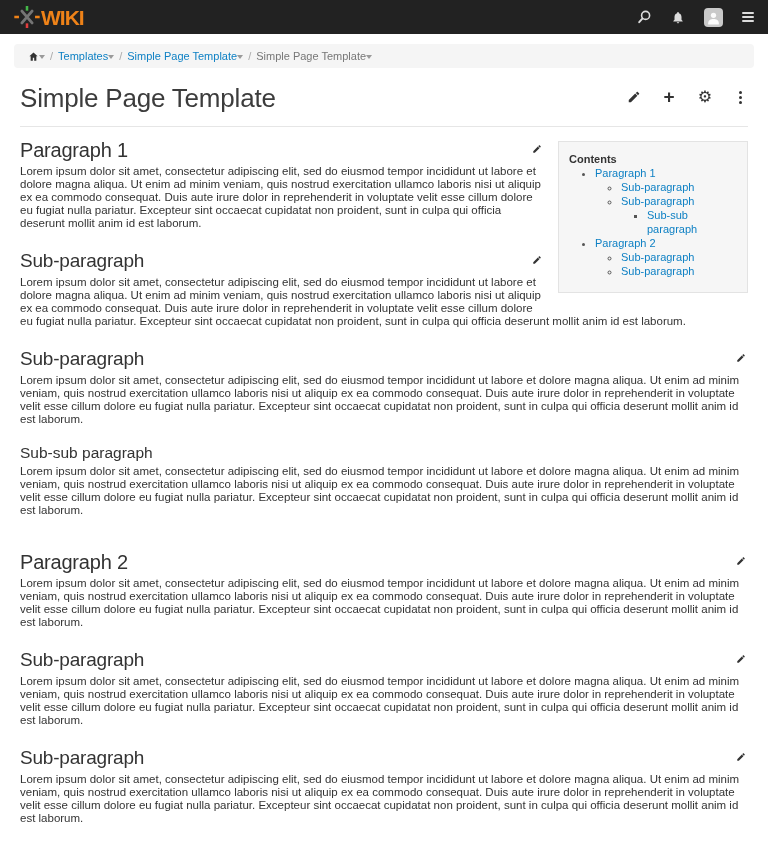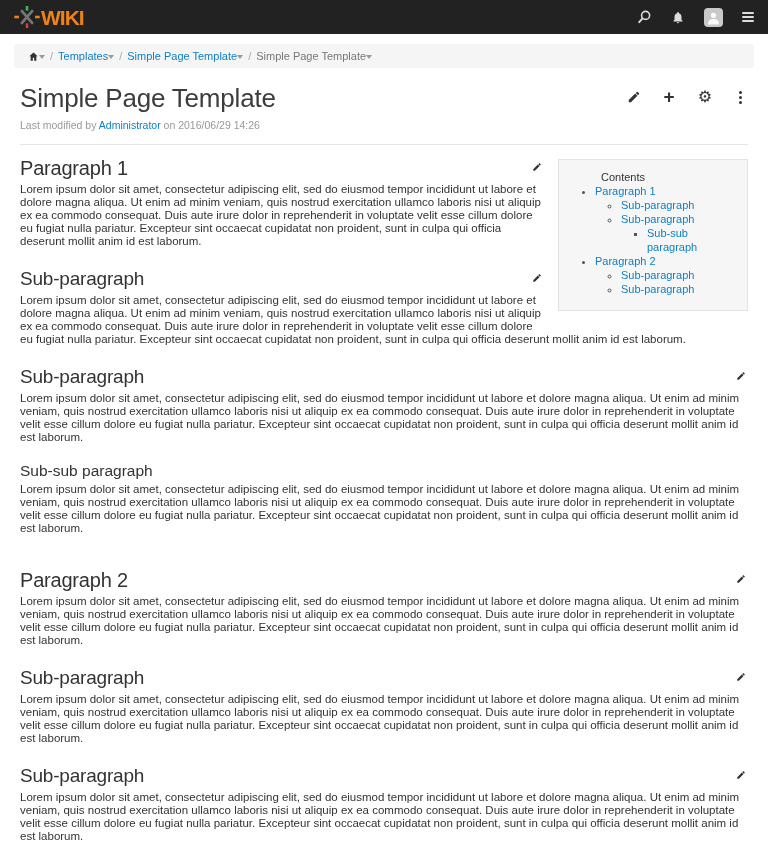--- a/index.html
+++ b/index.html
@@ -61,21 +61,21 @@
   .modified-line a { color: #0e80c4; text-decoration: none; cursor: pointer; }
   .doc-hr { border: none; border-top: 1px solid #e6e6e6; margin: 13px 0 0 0; }
 
   
   .doc-content { padding: 12px 6px 0 6px; font-size: 11.5px; line-height: 13px; overflow: hidden; }
 
   .toc-box {
     float: right; width: 190px; background: #f6f6f6; border: 1px solid #e3e3e3;
     margin: 2px 0 10px 14px; padding: 10px 8px 14px 10px; font-size: 11px; line-height: 14px;
   }
-  .toc-title { font-weight: 400; color: #333; font-size: 11px; margin-left: 32px; }
+  .toc-title { font-weight: 700; color: #333; font-size: 11px; }
   .toc-box ul { list-style-position: outside; margin: 0; padding-left: 26px; }
   .toc-box ul.lvl1 { list-style-type: disc; }
   .toc-box ul.lvl2 { list-style-type: circle; }
   .toc-box ul.lvl3 { list-style-type: square; }
   .toc-box li { color: #555; }
   .toc-box a { color: #0e80c4; text-decoration: none; cursor: pointer; }
 
   .h-sec { font-weight: 400; color: #333; }
   .h-lvl1 { font-size: 20px; line-height: 22px; margin: 20px 0 4px 0; letter-spacing: -0.2px; }
   .h-lvl1.first { margin-top: 0; }
@@ -165,25 +165,20 @@
               </svg>
           </span>
           <span class="action-btn plus-glyph">+</span>
           <span class="action-btn gear-glyph">⚙</span>
           <span class="action-btn kebab">
             <span></span>
               <span></span>
               <span></span>
           </span>
         </div>
-      </div>
-      <div class="modified-line">
-        <span>Last modified by</span>
-        <a>Administrator</a>
-        <span>on 2016/06/29 14:26</span>
       </div>
       <hr class="doc-hr">
     </div>
 
     <div class="doc-content">
 
       <div class="toc-box">
         <div class="toc-title">Contents</div>
         <ul class="lvl1">
           <li><a>Paragraph 1</a>

